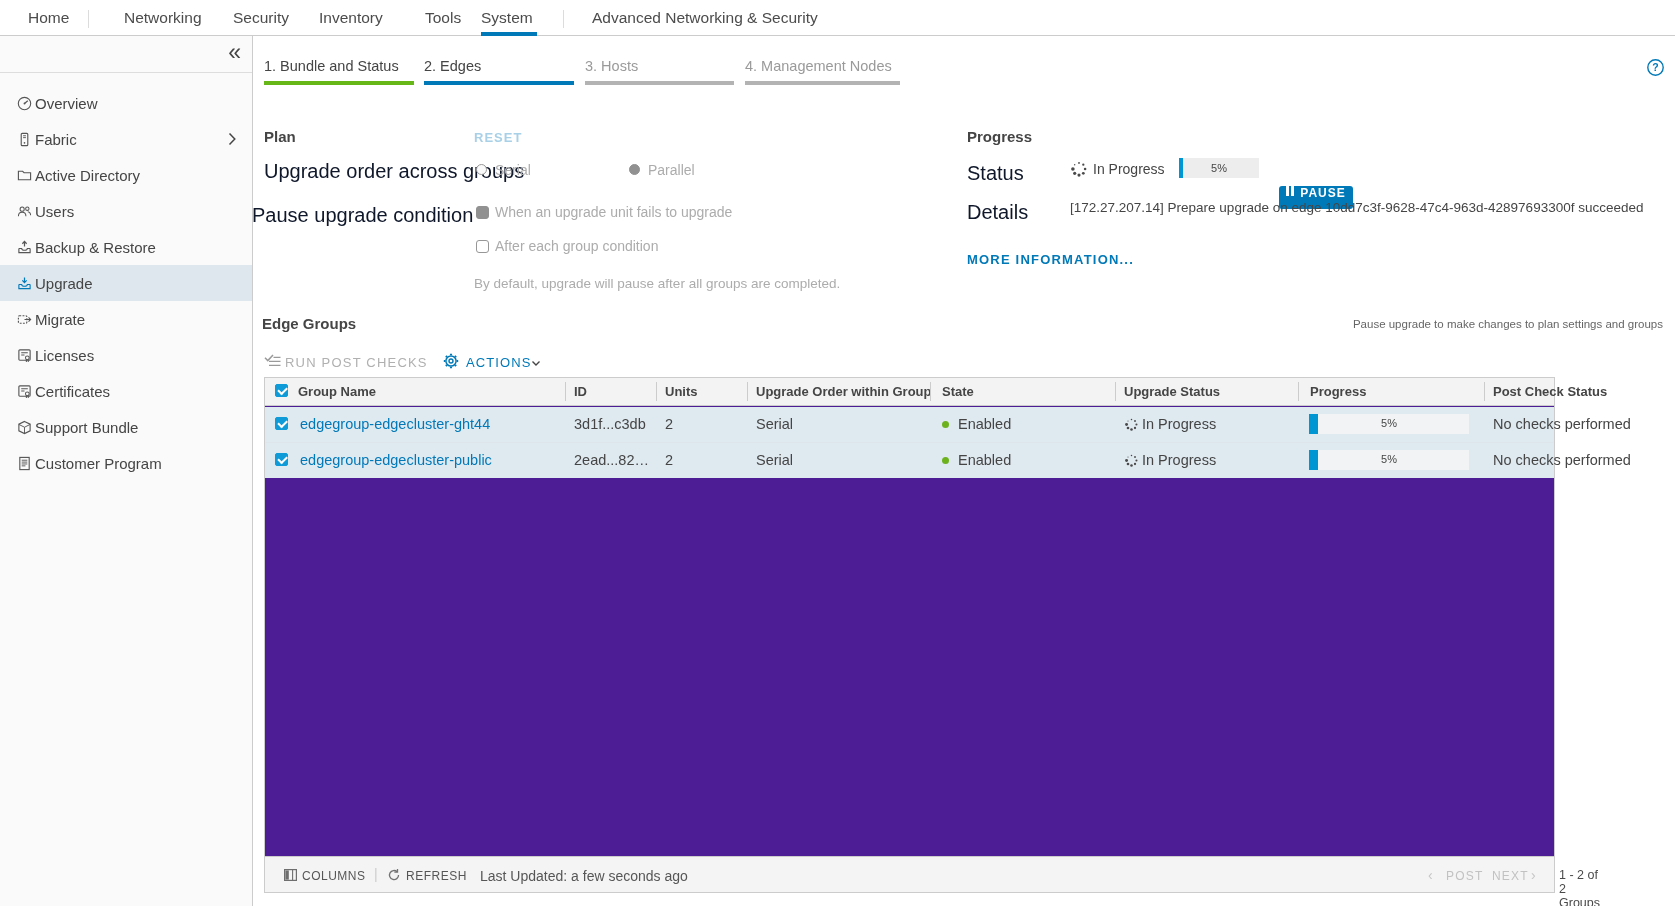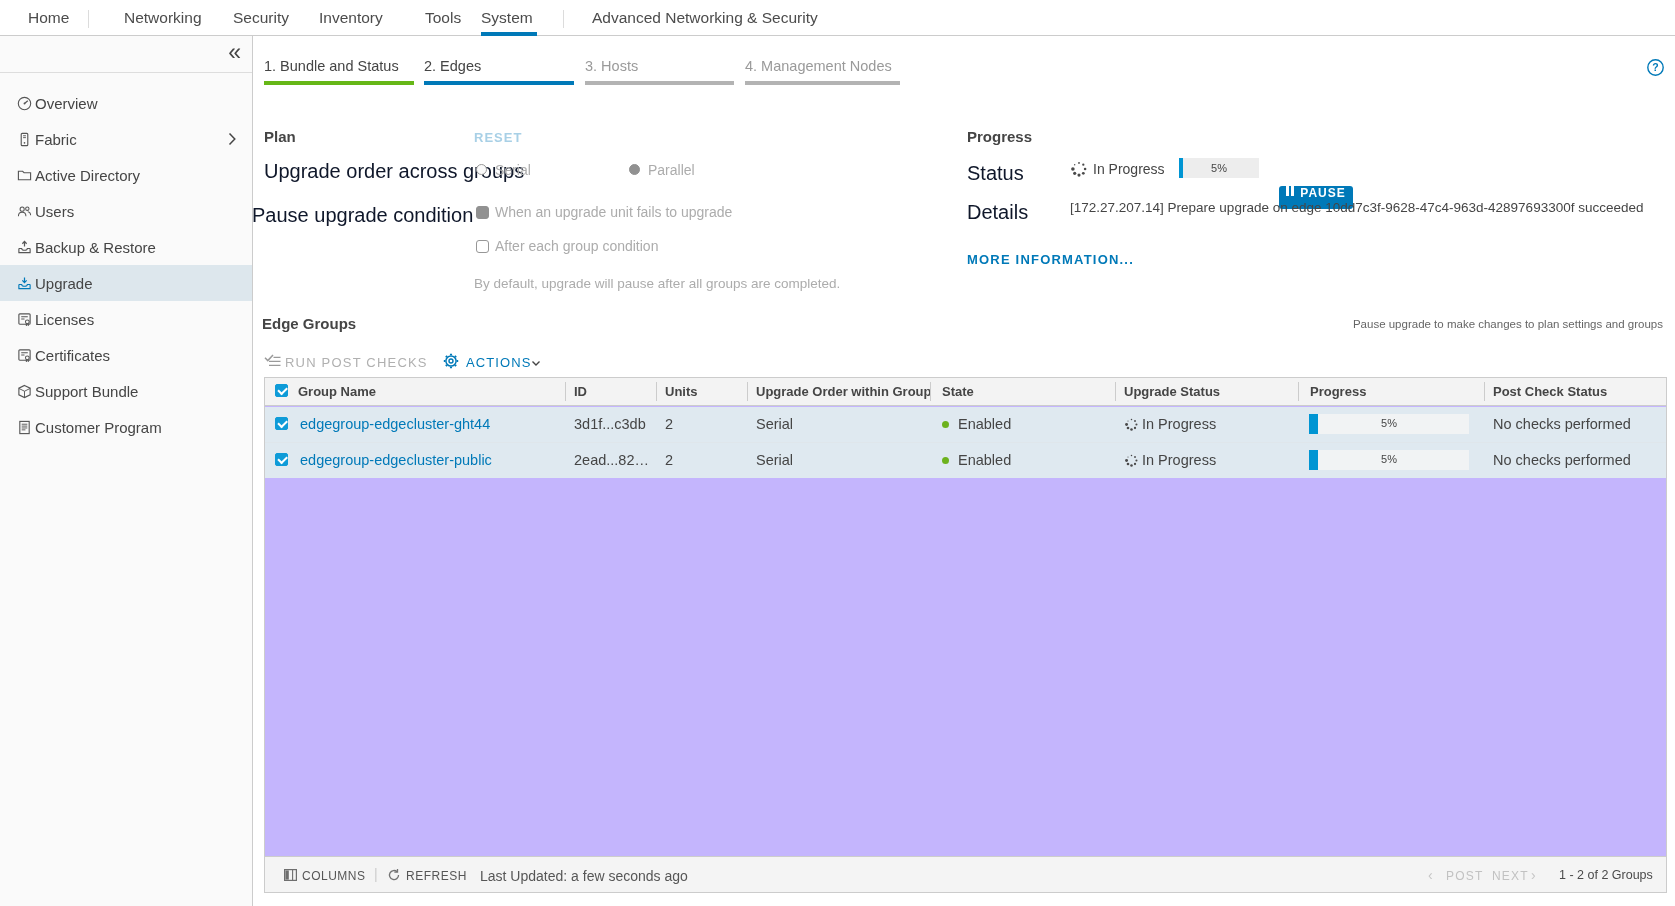--- a/index.html
+++ b/index.html
@@ -48,21 +48,21 @@
 .grow .pbar { background:#f1f3f4; }
 .pbar .fill { position:absolute; left:0; top:0; bottom:0; background:#0095d3; }
 .pbar .pct { position:absolute; width:100%; text-align:center; font-size:11px; color:#454545; }
 
 #pausebtn { position:absolute; left:1279px; top:158px; width:74px; height:23px; background:#0079b8; border-radius:3px; color:#fff; display:flex; align-items:flex-start; justify-content:center; font-size:12px; font-weight:bold; letter-spacing:1px;margin-top:28px; }
 #pausebtn .ic { display:inline-block; width:8px; height:10px; border-left:3px solid #fff; border-right:3px solid #fff; margin-right:6px; }
 
 .blue { color:#0079b8; }
 
 
-#grid { position:absolute; left:264px; top:377px; width:1403px; height:516px; border:1px solid #ccc; background:#c4b5fd; }
+#grid { position:absolute; left:264px; top:377px; width:1291px; height:516px; border:1px solid #ccc; background:#4c1d95; }
 #ghead { position:absolute; left:0; top:0; width:100%; height:28px; background:#f3f3f3; border-bottom:1px solid #ccc; }
 #ghead .hc { position:absolute; top:6px; font-size:13px; font-weight:bold; color:#454545; white-space:nowrap; }
 #ghead .hsep { position:absolute; top:4px; width:1px; height:19px; background:#ccc; }
 .grow { position:absolute; left:0; width:100%; height:35px; background:#dfe9f0; }
 .grow .c { position:absolute; top:9px; font-size:14.5px; white-space:nowrap; }
 #gfoot { position:absolute; left:0; bottom:0; width:100%; height:36px; background:#f4f4f4; border-top:1px solid #ccc; font-size:12px; color:#565656; }
 .dotg { display:inline-block; width:7px; height:7px; border-radius:50%; background:#6db21d; }
 
 
 .spin { position:absolute; }
@@ -129,20 +129,27 @@
         </svg>
         <span>Backup &amp; Restore</span>
       </div>
       <div class="mi sel">
         <svg class="ic" viewBox="0 0 16 16">
           <path d="M2 9 V13.5 H14 V9" fill="none" stroke="#0079b8" stroke-width="1.2"></path>
           <path d="M2 9 H5 C5 10.2 6.2 11 8 11 C9.8 11 11 10.2 11 9 H14" fill="none" stroke="#0079b8" stroke-width="1.1"></path>
           <path d="M8 1.5 V7 M5.7 4.7 L8 7 L10.3 4.7" fill="none" stroke="#0079b8" stroke-width="1.3"></path>
         </svg>
         <span>Upgrade</span>
+      </div>
+      <div class="mi">
+        <svg class="ic" viewBox="0 0 16 16">
+          <rect x="1.5" y="4" width="9" height="8" rx="1" fill="none" stroke="#565656" stroke-width="1.2" stroke-dasharray="2 1.4"></rect>
+          <path d="M8 8 H14.5 M12.3 5.8 L14.5 8 L12.3 10.2" fill="none" stroke="#565656" stroke-width="1.2"></path>
+        </svg>
+        <span>Migrate</span>
       </div>
       <div class="mi">
         <svg class="ic" viewBox="0 0 16 16">
           <rect x="2" y="2" width="12" height="11" rx="1" fill="none" stroke="#565656" stroke-width="1.2"></rect>
           <path d="M4.5 5 H11.5 M4.5 7.5 H8" fill="none" stroke="#565656" stroke-width="1.1"></path>
           <circle cx="11" cy="10.5" r="2" fill="none" stroke="#565656" stroke-width="1.1"></circle>
           <path d="M10 12 L10 14.8 M12 12 L12 14.8" stroke="#565656" stroke-width="1.1"></path>
         </svg>
         <span>Licenses</span>
       </div>

